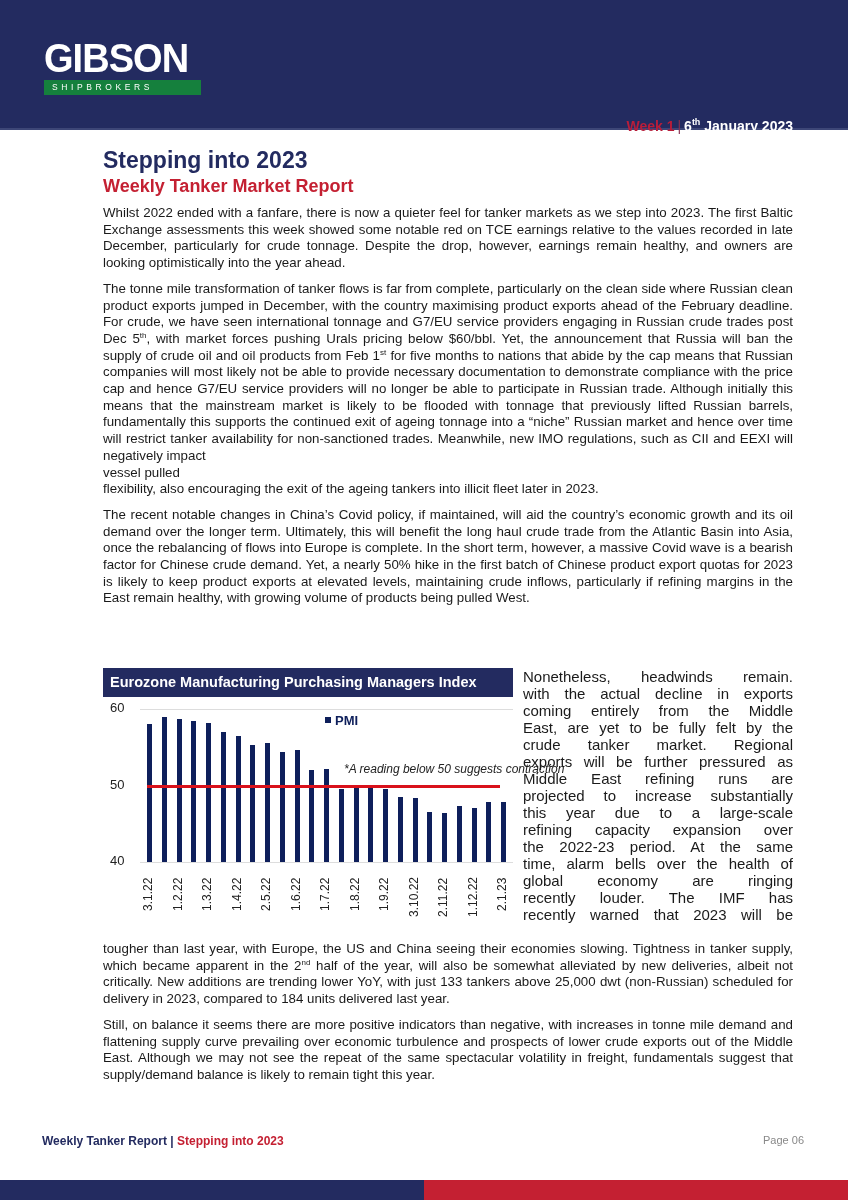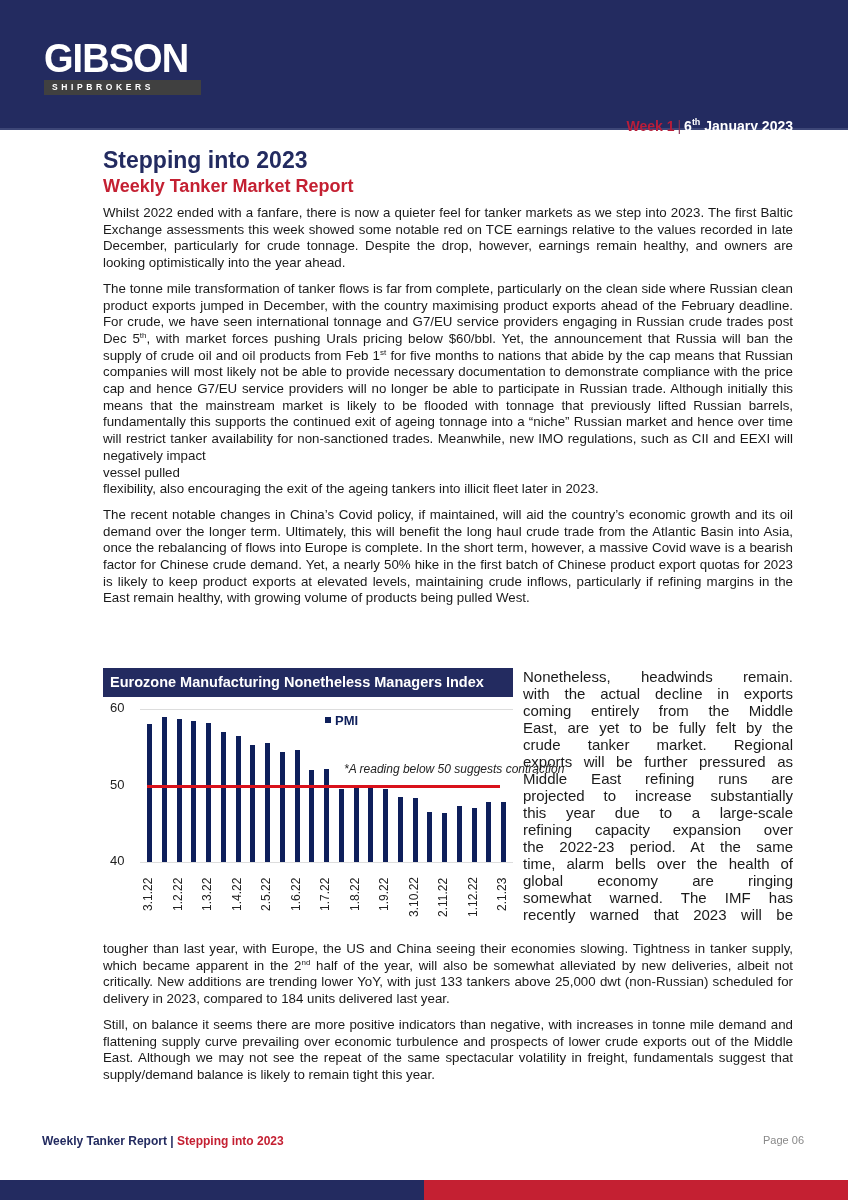--- a/index.html
+++ b/index.html
@@ -2,21 +2,21 @@
 <html><head>
 <meta charset="utf-8">
 <style>
   * { margin: 0; padding: 0; box-sizing: border-box; }
   html, body { width: 848px; height: 1200px; background: #ffffff; overflow: hidden; }
   body { position: relative; font-family: "Liberation Sans", "DejaVu Sans", sans-serif; color: #1a1a1a; }
 
   .header { position: absolute; left: 0; top: 0; width: 848px; height: 130px; background: #232b60; border-bottom: 2px solid #3d4677; }
   .logo { position: absolute; left: 44px; top: 38px; width: 157px; }
   .logo-word { font-family: "Liberation Sans", sans-serif; font-weight: bold; color: #ffffff; font-size: 40px; letter-spacing: -1px; line-height: 40px; transform: scaleX(0.95); transform-origin: left; }
-  .logo-strip { margin-top: 2px; height: 15px; background: #404040; color: #ffffff; font-size: 8.5px; font-weight: bold; letter-spacing: 3.6px; line-height: 15px; padding-left: 8px; }
+  .logo-strip { margin-top: 2px; height: 15px; background: #15803d; color: #ffffff; font-size: 8.5px; font-weight: normal; letter-spacing: 3.6px; line-height: 15px; padding-left: 8px; }
   .week { position: absolute; right: 55px; top: 83px; font-size: 14px; font-weight: bold; color: #ffffff; margin-top: 34px; }
   .week .red { color: #b81d3a; }
   .week .sep { color: #8a3050; margin: 0 3px; font-weight: normal; }
   .week sup { font-size: 9px; }
 
   .main { position: absolute; left: 103px; top: 145px; width: 690px; }
   .title { font-size: 23px; font-weight: bold; color: #232b60; line-height: 30px; }
   .subtitle { font-size: 18px; color: #c42032; line-height: 22px; margin-bottom: 8px; }
   p.body { font-size: 13.3px; line-height: 16.7px; text-align: justify; margin-bottom: 9px; color: #1a1a1a; }
   p.body sup { font-size: 8px; line-height: 0; }
@@ -63,21 +63,21 @@
   <p class="body">Whilst 2022 ended with a fanfare, there is now a quieter feel for tanker markets as we step into 2023. The first Baltic Exchange assessments this week showed some notable red on TCE earnings relative to the values recorded in late December, particularly for crude tonnage. Despite the drop, however, earnings remain healthy, and owners are looking optimistically into the year ahead.</p>
   <p class="body">
     <span>The tonne mile transformation of tanker flows is far from complete, particularly on the clean side where Russian clean product exports jumped in December, with the country maximising product exports ahead of the February deadline. For crude, we have seen international tonnage and G7/EU service providers engaging in Russian crude trades post Dec 5</span><sup>th</sup><span>, with market forces pushing Urals pricing below $60/bbl. Yet, the announcement that Russia will ban the supply of crude oil and oil products from Feb 1</span><sup>st</sup><span> for five months to nations that abide by the cap means that Russian companies will most likely not be able to provide necessary documentation to demonstrate compliance with the price cap and hence G7/EU service providers will no longer be able to participate in Russian trade. Although initially this means that the mainstream market is likely to be flooded with tonnage that previously lifted Russian barrels, fundamentally this supports the continued exit of ageing tonnage into a “niche” Russian market and hence over time will restrict tanker availability for non-sanctioned trades.  Meanwhile, new IMO regulations, such as CII and EEXI will negatively impact</span>
     <span class="line">vessel pulled</span>
     <span class="line">flexibility, also encouraging the exit of the ageing tankers into illicit fleet later in 2023.</span>
   </p>
   <p class="body">The recent notable changes in China’s Covid policy, if maintained, will aid the country’s economic growth and its oil demand over the longer term. Ultimately, this will benefit the long haul crude trade from the Atlantic Basin into Asia, once the rebalancing of flows into Europe is complete. In the short term, however, a massive Covid wave is a bearish factor for Chinese crude demand. Yet, a nearly 50% hike in the first batch of Chinese product export quotas for 2023 is likely to keep product exports at elevated levels, maintaining crude inflows, particularly if refining margins in the East remain healthy, with growing volume of products being pulled West.</p>
 </div>
 
 <div class="chart">
-  <div class="chart-title">Eurozone Manufacturing Nonetheless Managers Index</div>
+  <div class="chart-title">Eurozone Manufacturing Purchasing Managers Index</div>
   <div class="plot" id="plot">
     <div class="ytick" style="top:3px">60</div>
     <div class="ytick" style="top:80px">50</div>
     <div class="ytick" style="top:156px">40</div>
     <div class="grid" style="top:12px"></div>
     <div class="grid" style="top:165px"></div>
     <div class="legend"><span class="sw"></span><span>PMI</span></div>
     <div class="note">*A reading below 50 suggests contraction</div>
   <div class="bar" style="left: 44px; top: 27.3px; height: 137.7px;"></div>
       <div class="bar" style="left: 58.75px; top: 19.65px; height: 145.35px;"></div>
@@ -129,21 +129,21 @@
       <span style="display: block; text-align: justify; text-align-last: justify;">East, are yet to be fully felt by the</span>
       <span style="display: block; text-align: justify; text-align-last: justify;">crude tanker market. Regional</span>
       <span style="display: block; text-align: justify; text-align-last: justify;">exports will be further pressured as</span>
       <span style="display: block; text-align: justify; text-align-last: justify;">Middle East refining runs are</span>
       <span style="display: block; text-align: justify; text-align-last: justify;">projected to increase substantially</span>
       <span style="display: block; text-align: justify; text-align-last: justify;">this year due to a large-scale</span>
       <span style="display: block; text-align: justify; text-align-last: justify;">refining capacity expansion over</span>
       <span style="display: block; text-align: justify; text-align-last: justify;">the 2022-23 period. At the same</span>
       <span style="display: block; text-align: justify; text-align-last: justify;">time, alarm bells over the health of</span>
       <span style="display: block; text-align: justify; text-align-last: justify;">global economy are ringing</span>
-      <span style="display: block; text-align: justify; text-align-last: justify;">somewhat warned. The IMF has</span>
+      <span style="display: block; text-align: justify; text-align-last: justify;">recently louder. The IMF has</span>
       <span style="display: block; text-align: justify; text-align-last: justify;">recently warned that 2023 will be</span>
     </p>
   </div>
 
 <div class="cont">
   <p class="body">
     <span>tougher than last year, with Europe, the US and China seeing their economies slowing.  Tightness in tanker supply, which became apparent in the 2</span><sup>nd</sup><span> half of the year, will also be somewhat alleviated by new deliveries, albeit not critically. New additions are trending lower YoY, with just 133 tankers above 25,000 dwt (non-Russian) scheduled for delivery in 2023, compared to 184 units delivered last year.</span>
   </p>
   <p class="body">Still, on balance it seems there are more positive indicators than negative, with increases in tonne mile demand and flattening supply curve prevailing over economic turbulence and prospects of lower crude exports out of the Middle East. Although we may not see the repeat of the same spectacular volatility in freight, fundamentals suggest that supply/demand balance is likely to remain tight this year.</p>
 </div>

